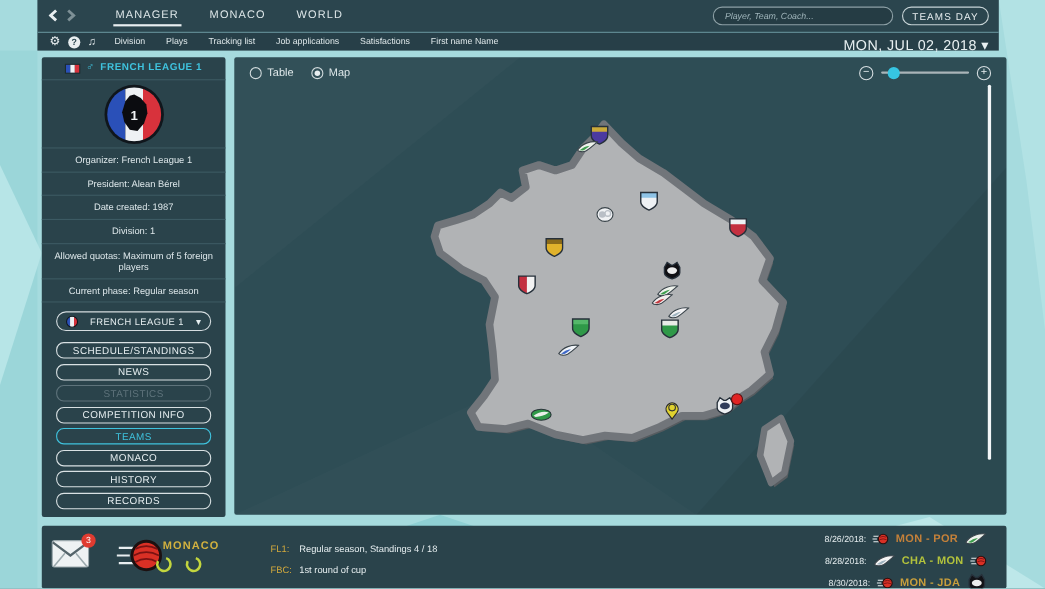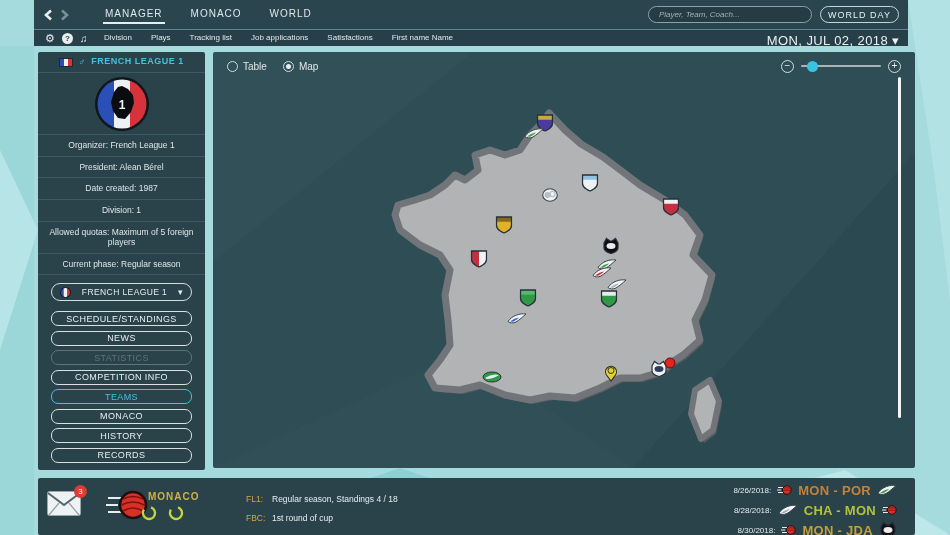--- a/index.html
+++ b/index.html
@@ -82,21 +82,21 @@
   #club-logo{position:absolute;left:68px;top:8px;}
   #club-name{position:absolute;left:110px;top:13px;color:#d2b13f;font-size:10px;font-weight:bold;letter-spacing:1px;}
   #form-rings{position:absolute;left:103px;top:27px;display:flex;gap:11px;}
   #statuslines{position:absolute;left:160px;top:12px;margin-left:48px;}
   .statusline{display:flex;font-size:8.5px;line-height:19px;}
   .statusline .slabel{color:#d2a93c;width:26px;}
   .statusline .svalue{color:#e6eef0;}
   #fixtures{position:absolute;right:18px;top:2px;}
   .fixrow{display:flex;align-items:center;justify-content:flex-end;gap:6px;height:20px;}
   .fixdate{color:#e4ecee;font-size:8px;}
-  .fixmatch{font-size:13px;font-weight:bold;letter-spacing:0.3px;}
+  .fixmatch{font-size:10px;font-weight:bold;letter-spacing:0.3px;}
   .fixicon{line-height:0;}
 </style>
 </head>
 <body>
 
 <div id="screen">
 
   <div class="facet" style="left:0;top:46px;width:34px;height:489px;background:#9bd6d9;"></div>
   <div class="facet" style="left:908px;top:0;width:42px;height:300px;background:#b2e2e4;clip-path:polygon(0 0,100% 0,100% 100%,60% 55%);"></div>
   <div class="facet" style="left:0;top:150px;width:38px;height:200px;background:#b7e5e7;clip-path:polygon(0 0,100% 40%,0 100%);"></div>
@@ -111,21 +111,21 @@
       <span><svg width="9" height="12">
             <polyline points="2,1.5 7,6 2,10.5" fill="none" stroke="#7d9096" stroke-width="2.6"></polyline>
           </svg></span>
     </div>
     <div id="maintabs">
         <span class="tab active">MANAGER</span>
         <span class="tab">MONACO</span>
         <span class="tab">WORLD</span>
       </div>
     <input id="searchbox" placeholder="Player, Team, Coach..." style="">
-    <div id="nextday">WORLD DAY</div>
+    <div id="nextday">TEAMS DAY</div>
   </div>
 
   <div id="topbar2">
     <div class="barsicons">
       <span class="glyph">⚙</span>
       <span class="icon-circle">?</span>
       <span class="glyph" style="font-size:10px;">♫</span>
     </div>
     <div id="menuitems">
         <span class="menu-item">Division</span>

